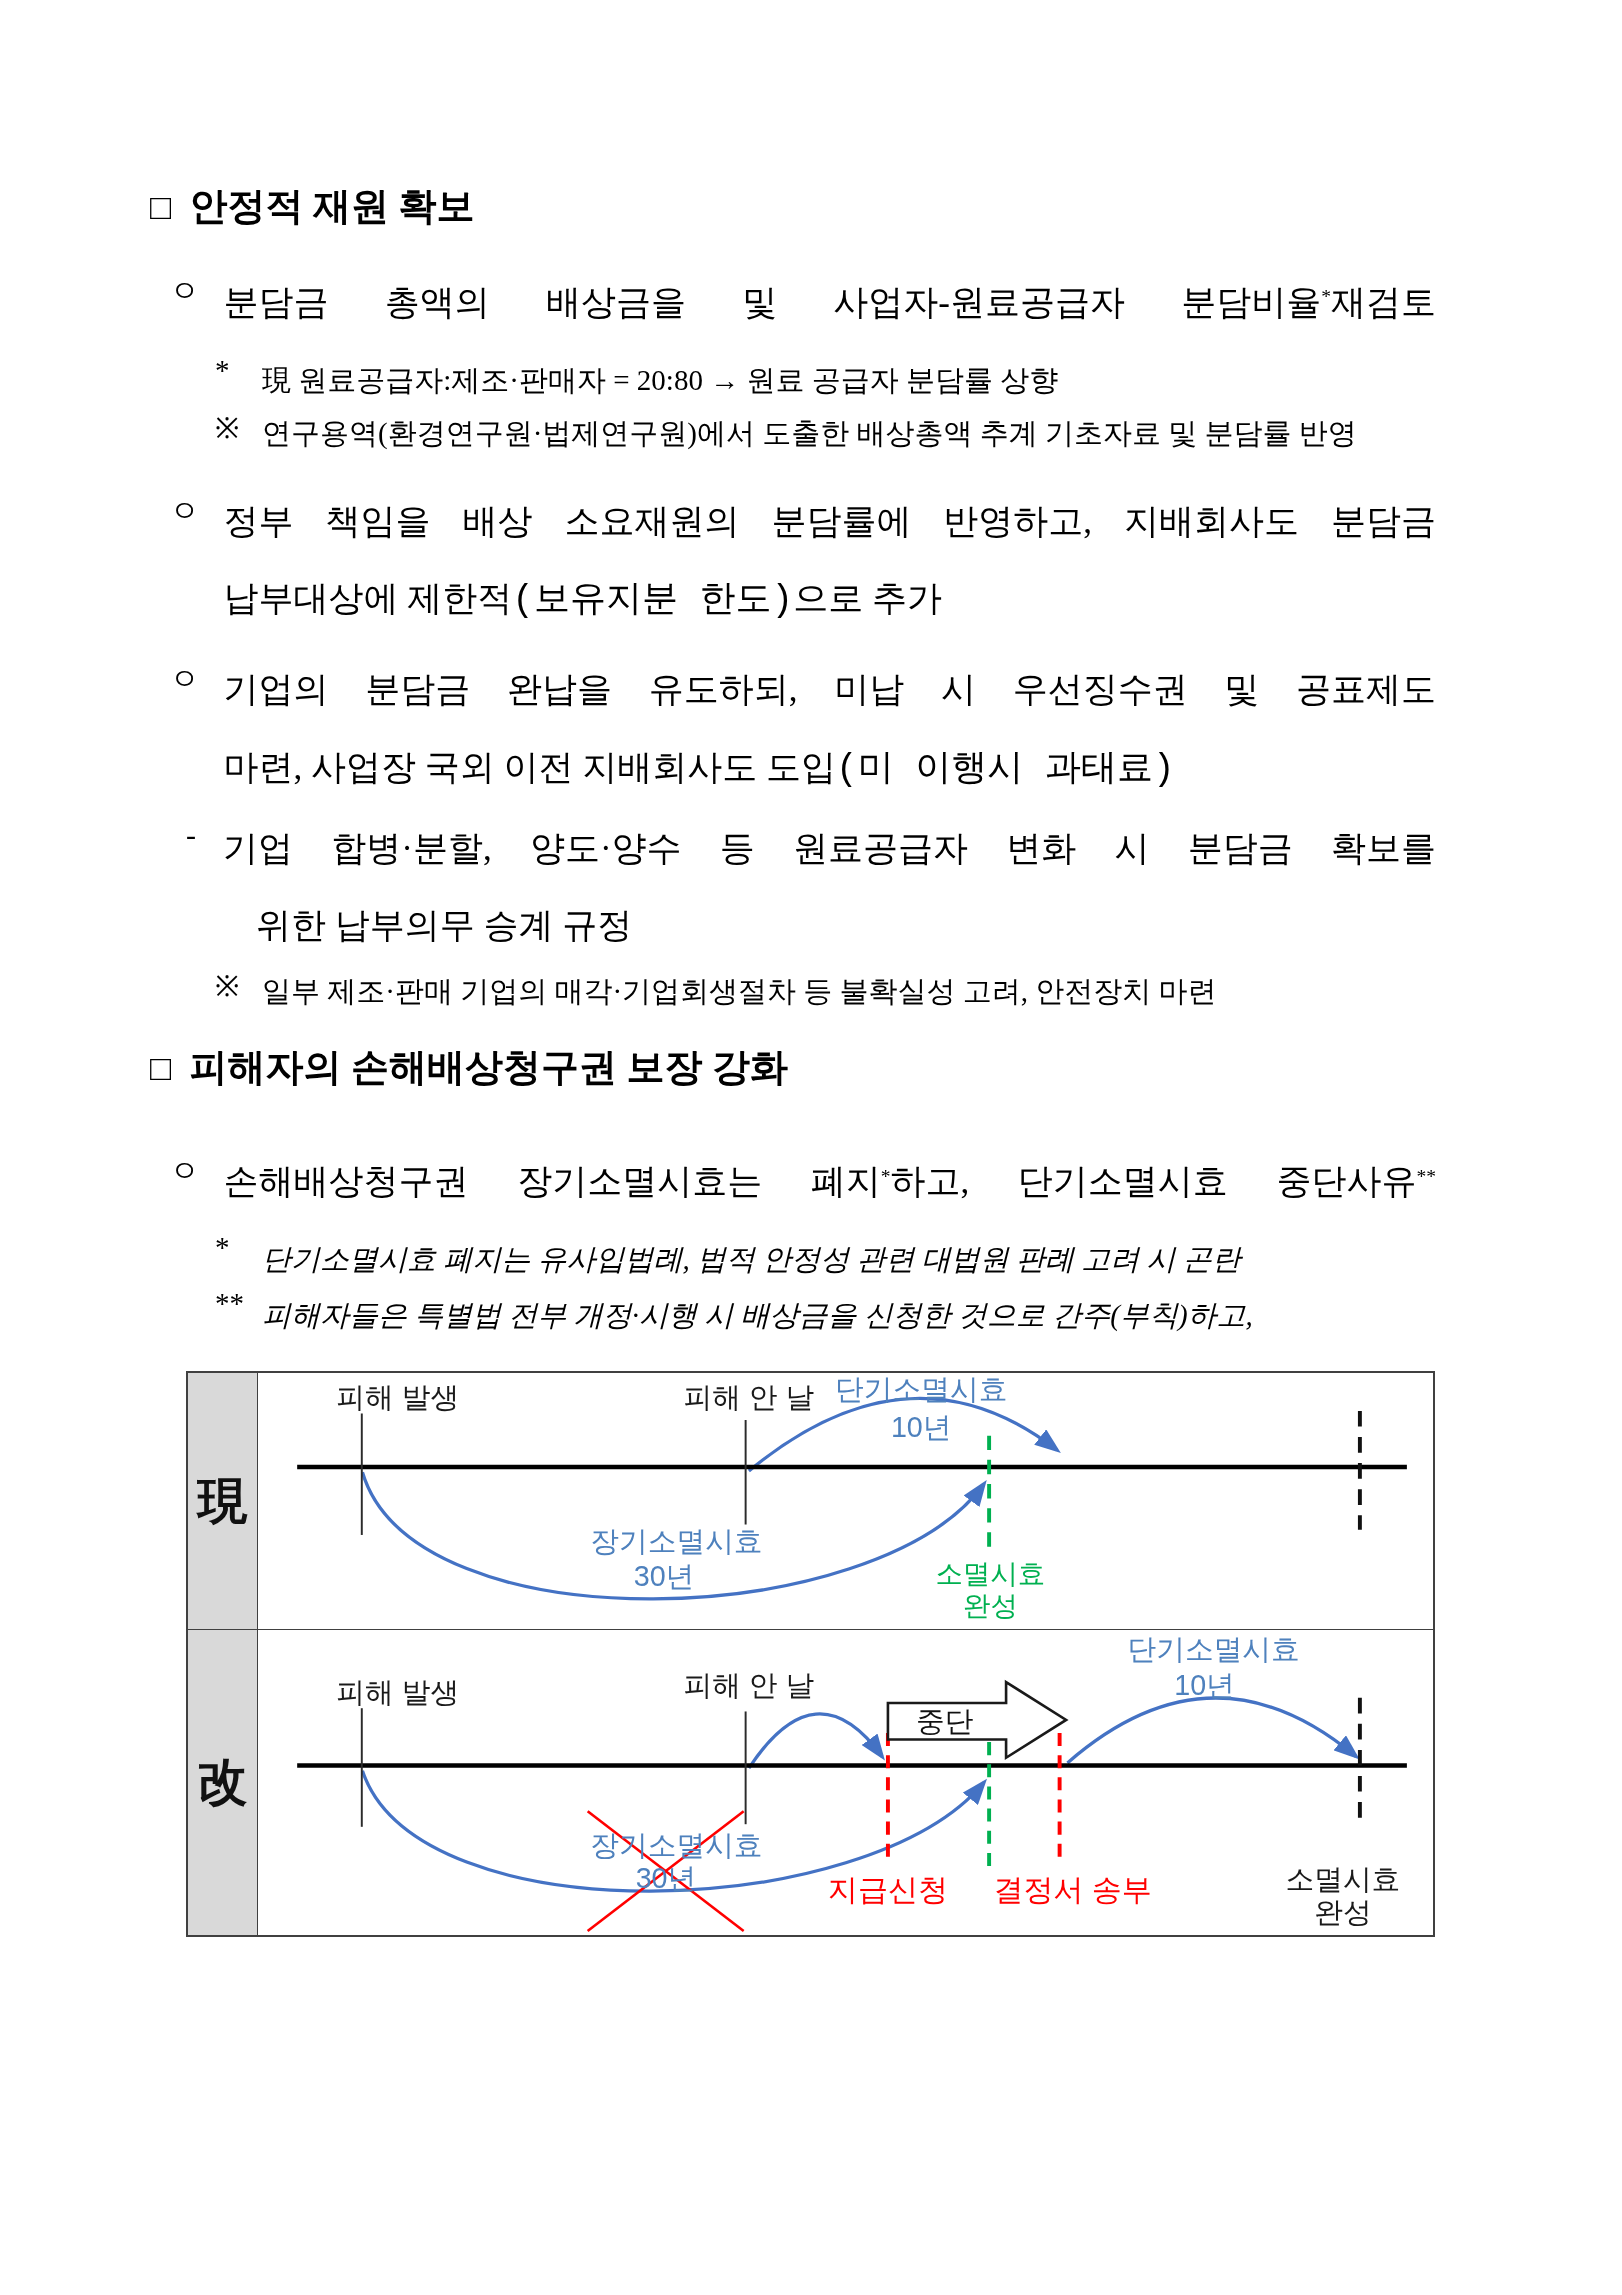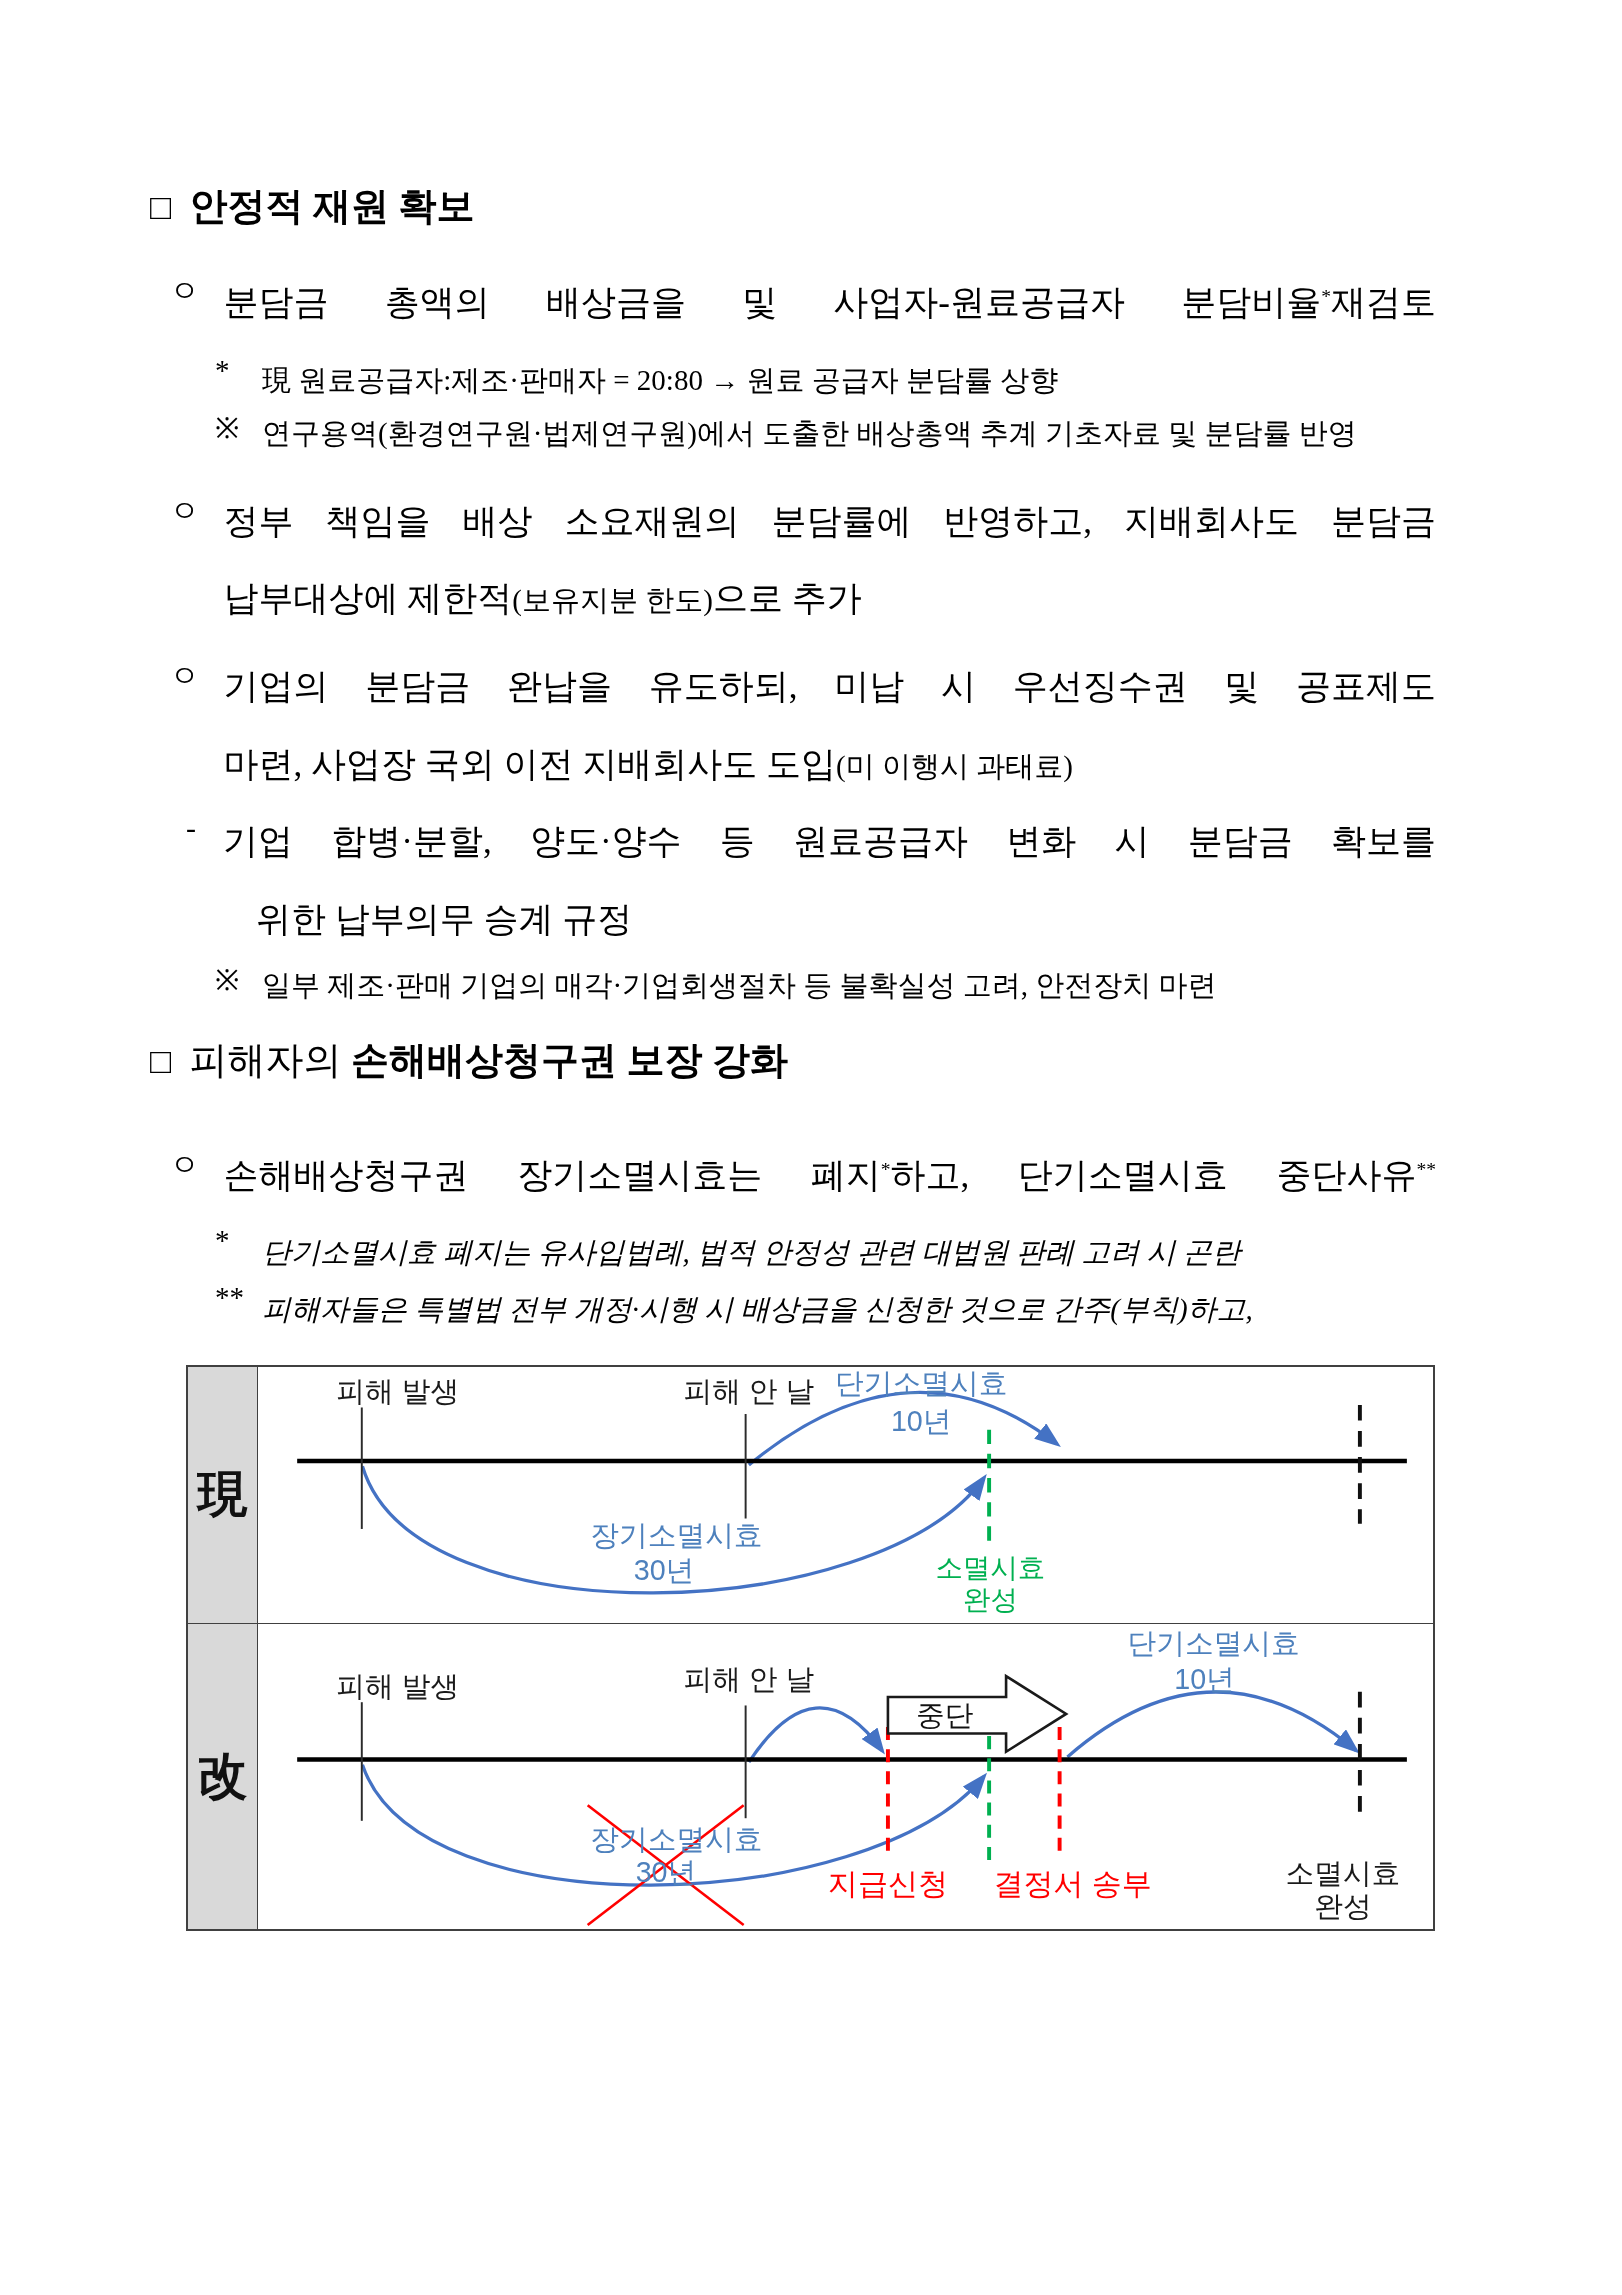--- a/index.html
+++ b/index.html
@@ -6,32 +6,32 @@
   body { background:#888; font-family:"Liberation Serif", serif; }
   .page {
     width:1622px; height:2295px; background:#ffffff; position:relative;
     overflow:hidden; margin:0 auto; color:#000;
   }
   .content { padding:183px 186px 0 150px; }
 
   
   .heading { font-size:38px; font-weight:bold; line-height:1.25; margin-bottom:33px; display:flex; align-items:baseline; }
   .heading .boxmark { font-weight:normal; margin-right:18.3px; font-size:35px; }
-  .heading .pre-normal { font-weight:normal; }
+  .heading .pre-normal { font-weight:bold; }
   .heading2 { margin-bottom:52px; }
 
   
   .para { display:flex; }
   .bullet { font-size:35px; margin-left:19.6px; margin-bottom:0; }
   .bullet .marker { width:54px; flex-shrink:0; font-size:30px; padding-top:7.9px; }
   .ptext { flex:1; }
   .line { line-height:2.22; }
   .just { text-align:justify; text-align-last:justify; }
   .b { font-weight:normal; }
-  .small { font-size:29px; }
+  .small { font-size:36px;font-family:Liberation Mono, monospace; }
   .sup { font-size:19.6px; position:relative; top:-0.55em; }
 
   .mb-b1 { margin-bottom:13px; }
   .mb-b2 { margin-bottom:9.8px; }
   .mb-0  { margin-bottom:0; }
 
   
   .note { font-size:29px; margin-left:65px; }
   .note .marker { width:47px; flex-shrink:0; text-align:left; }
   .note .line { line-height:1.82; }

